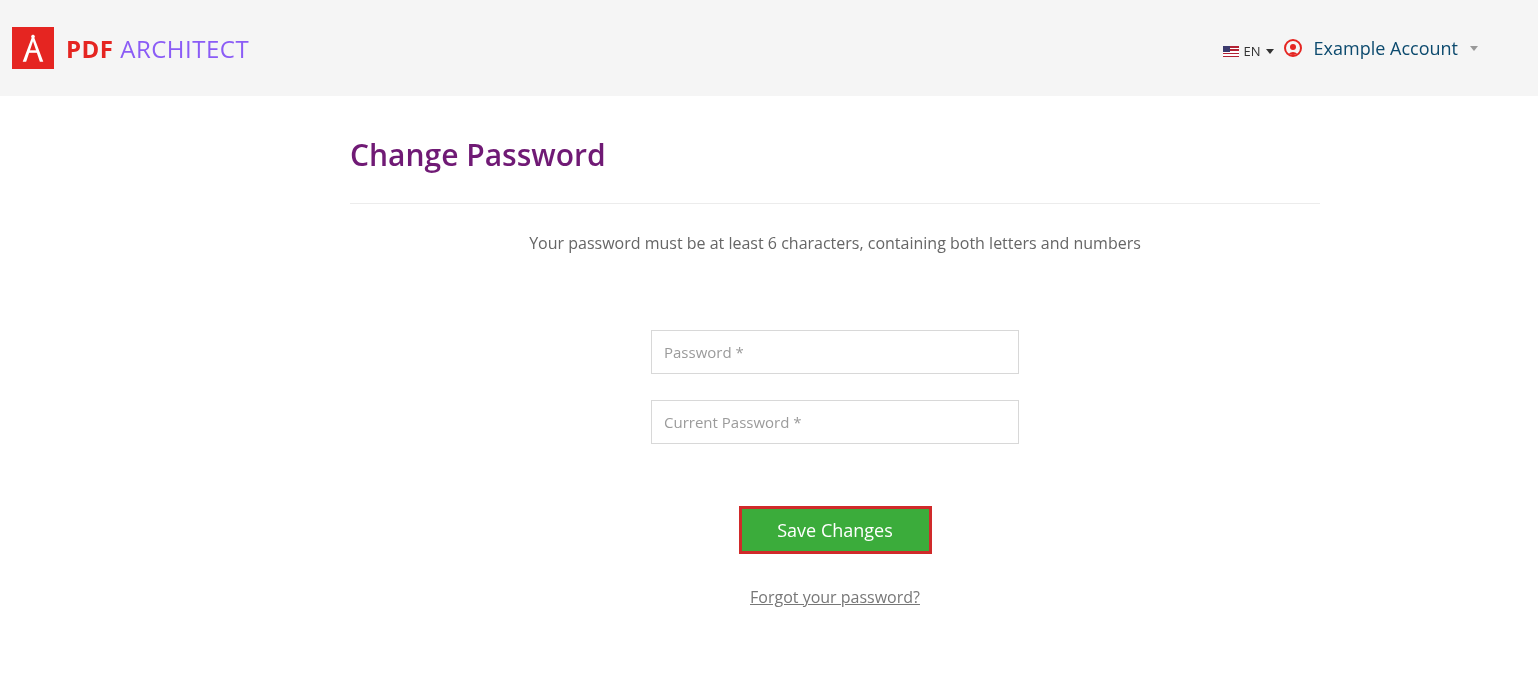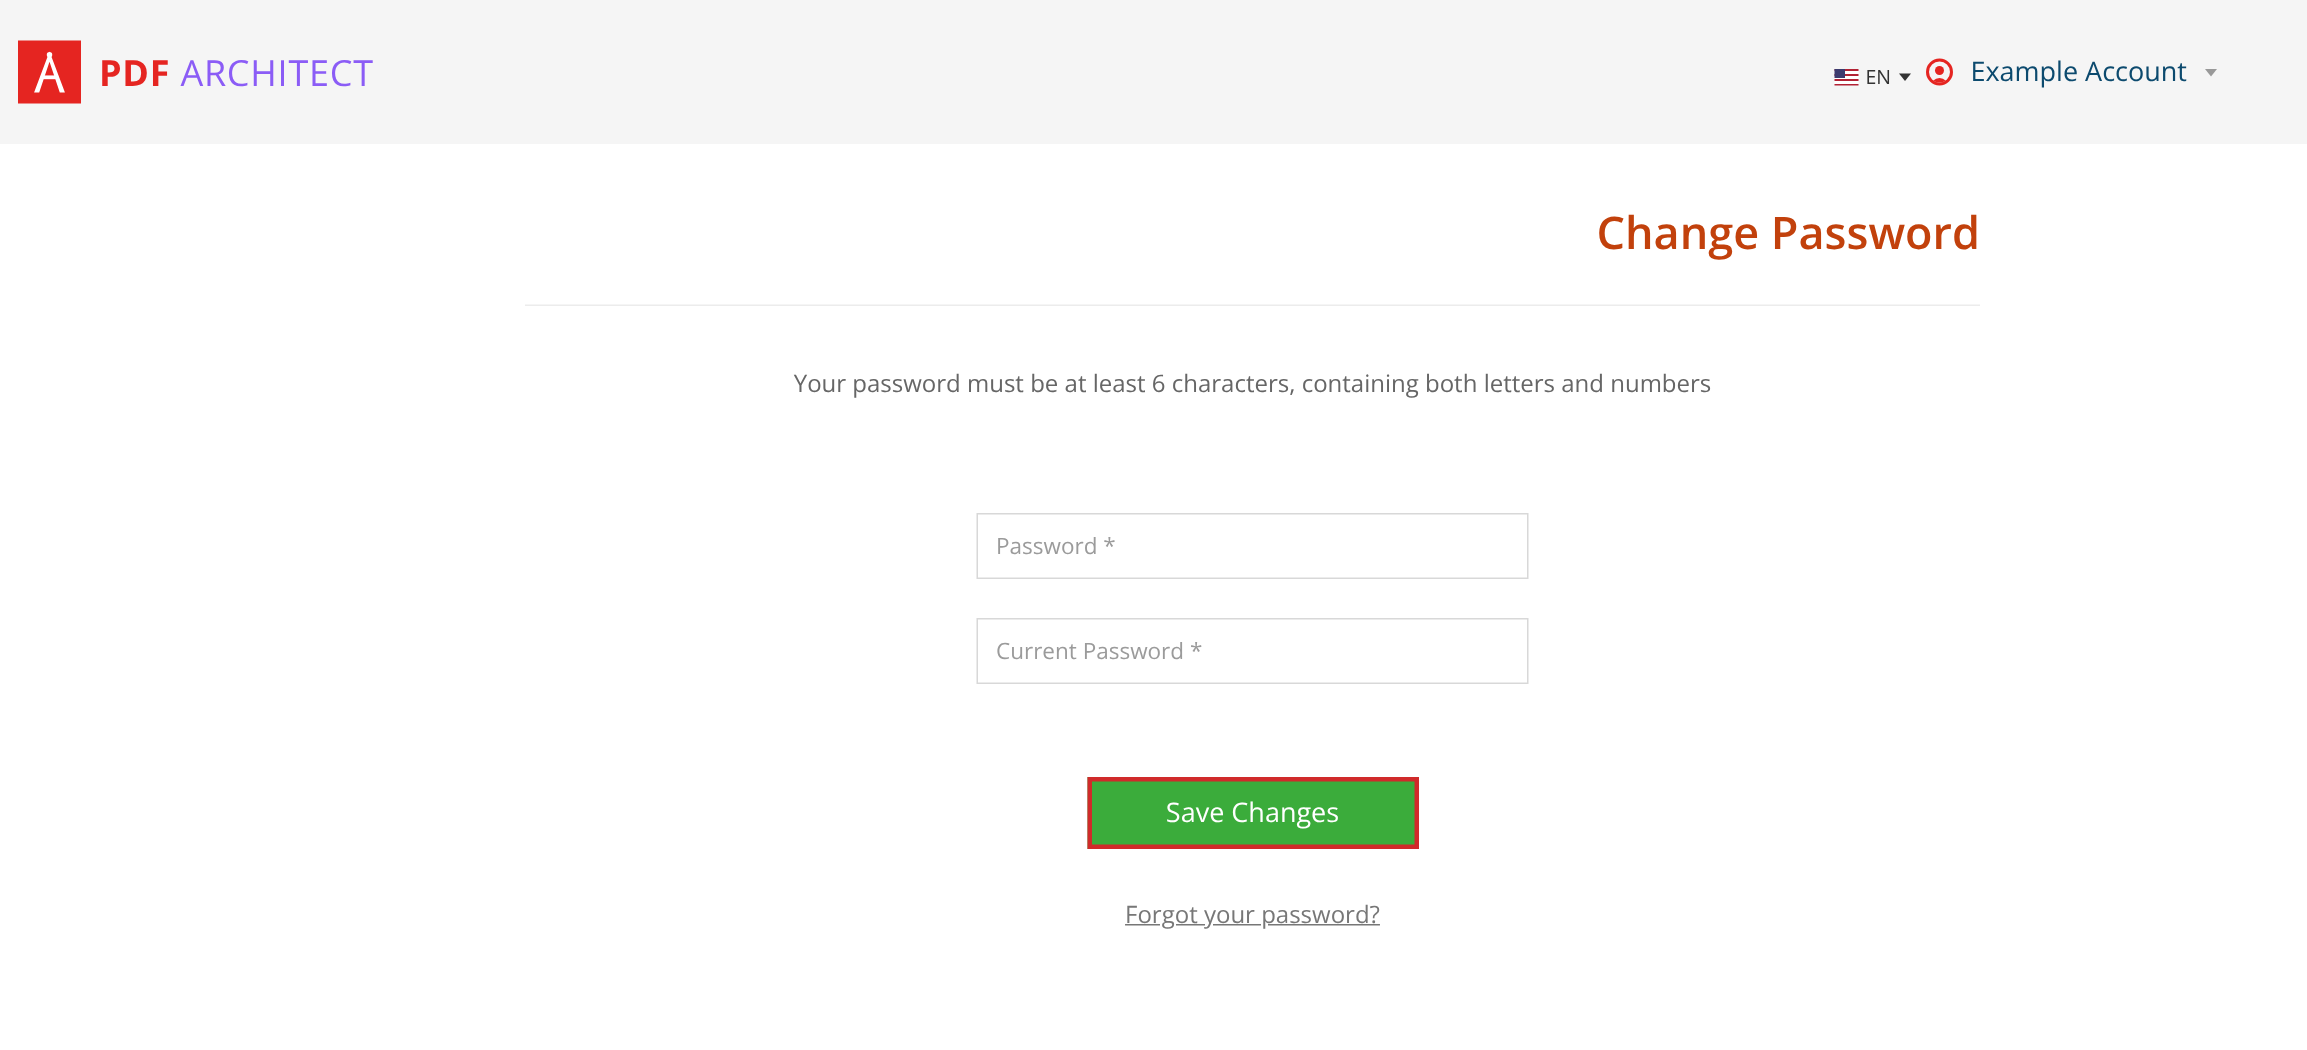--- a/index.html
+++ b/index.html
@@ -119,32 +119,32 @@
       transform: translateY(5px);
     }
     .user-circle { position: relative; }
 
     .main {
       padding-top: 38px;
       width: 970px;
       margin-left: 350px;
     }
     .page-title {
-      text-align: right;
+      text-align: left;
       font-size: 30px;
       font-weight: 600;
-      color: #c2410c;
+      color: #701a75;
       padding-bottom: 28px;
       border-bottom: 1px solid #ececec;
     }
     .hint {
       text-align: center;
       font-size: 16px;
       color: #666;
-      margin-top: 40px;
+      margin-top: 28px;
     }
     .form {
       width: 368px;
       margin: 76px auto 0;
       display: flex;
       flex-direction: column;
       gap: 26px;
     }
     .input {
       width: 100%;
@@ -152,21 +152,21 @@
       border: 1px solid #d8d8d8;
       padding: 0 12px;
       font-size: 15px;
       color: #333;
       outline: none;
       font-family: inherit;
     }
     .input::placeholder { color: #9b9b9b; }
     .save-btn {
       display: block;
-      width: 221px;
+      width: 193px;
       height: 48px;
       margin: 62px auto 0;
       background: #3bac3b;
       color: #fff;
       border: 3px solid #d02a2a;
       font-size: 18px;
       font-family: inherit;
       cursor: pointer;
     }
     .forgot-link {

